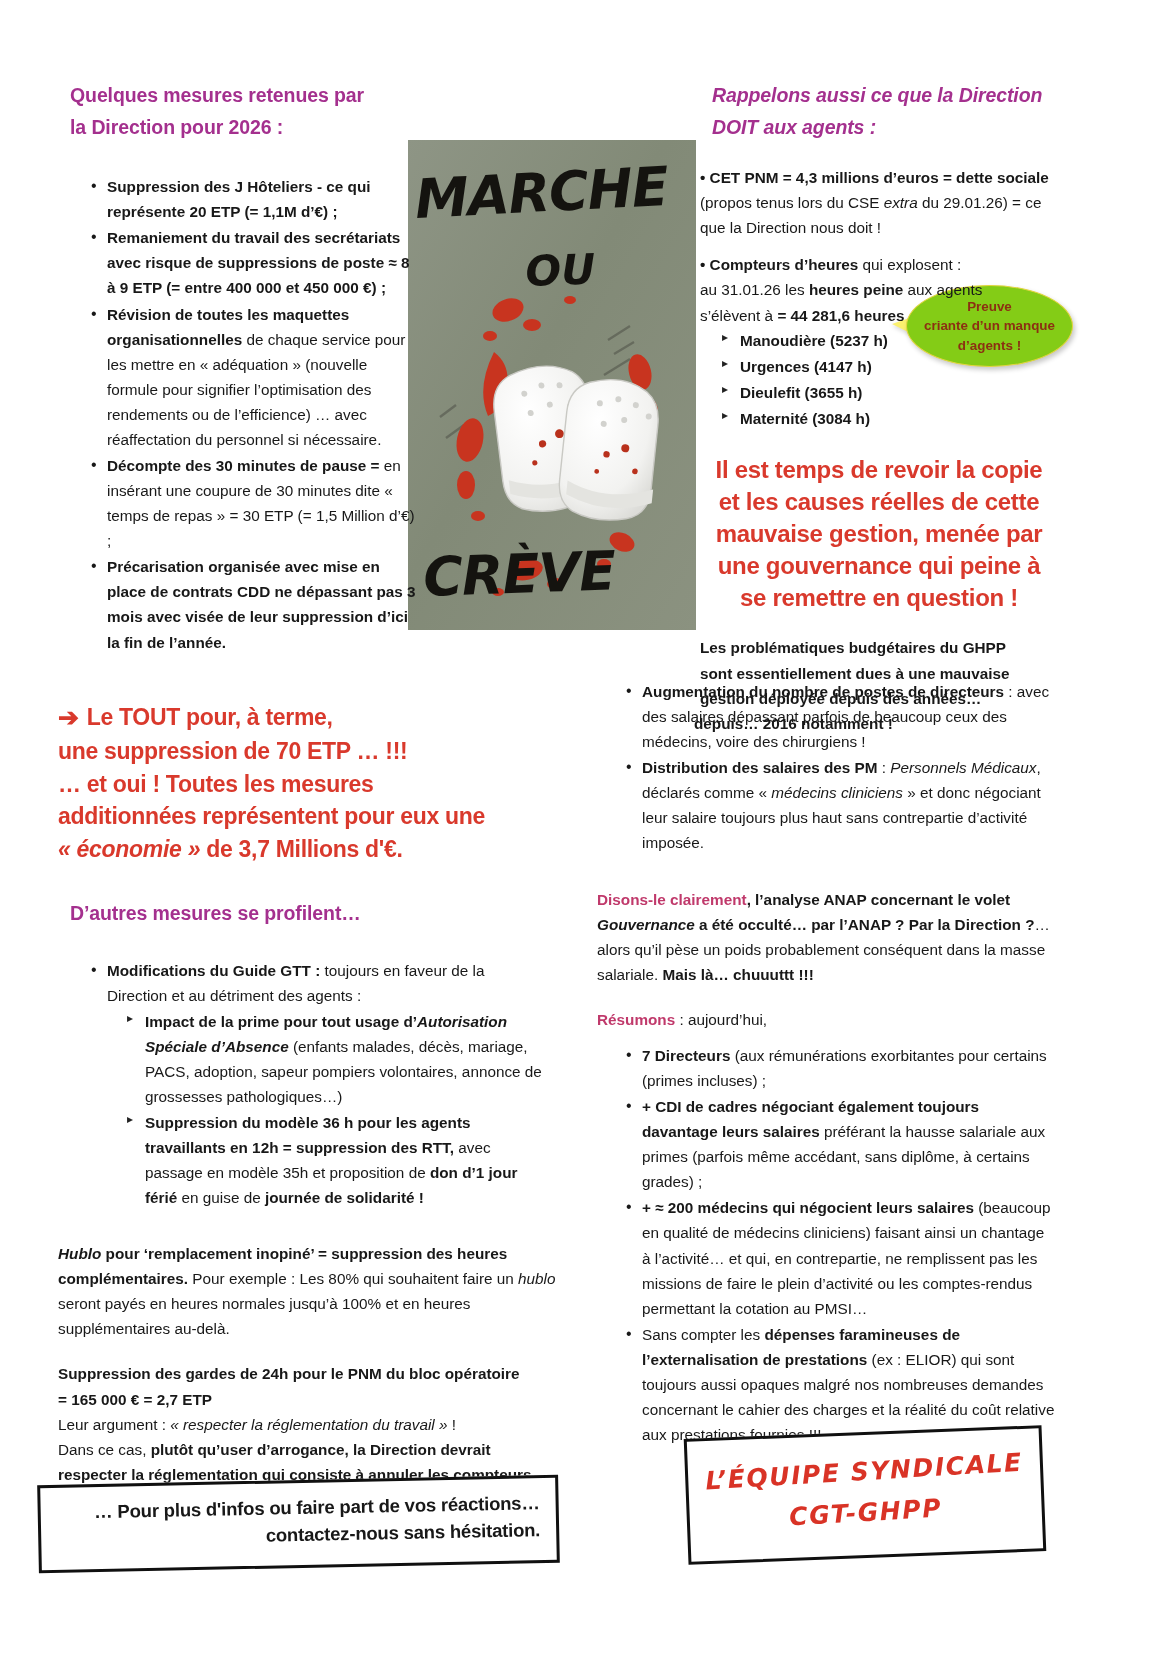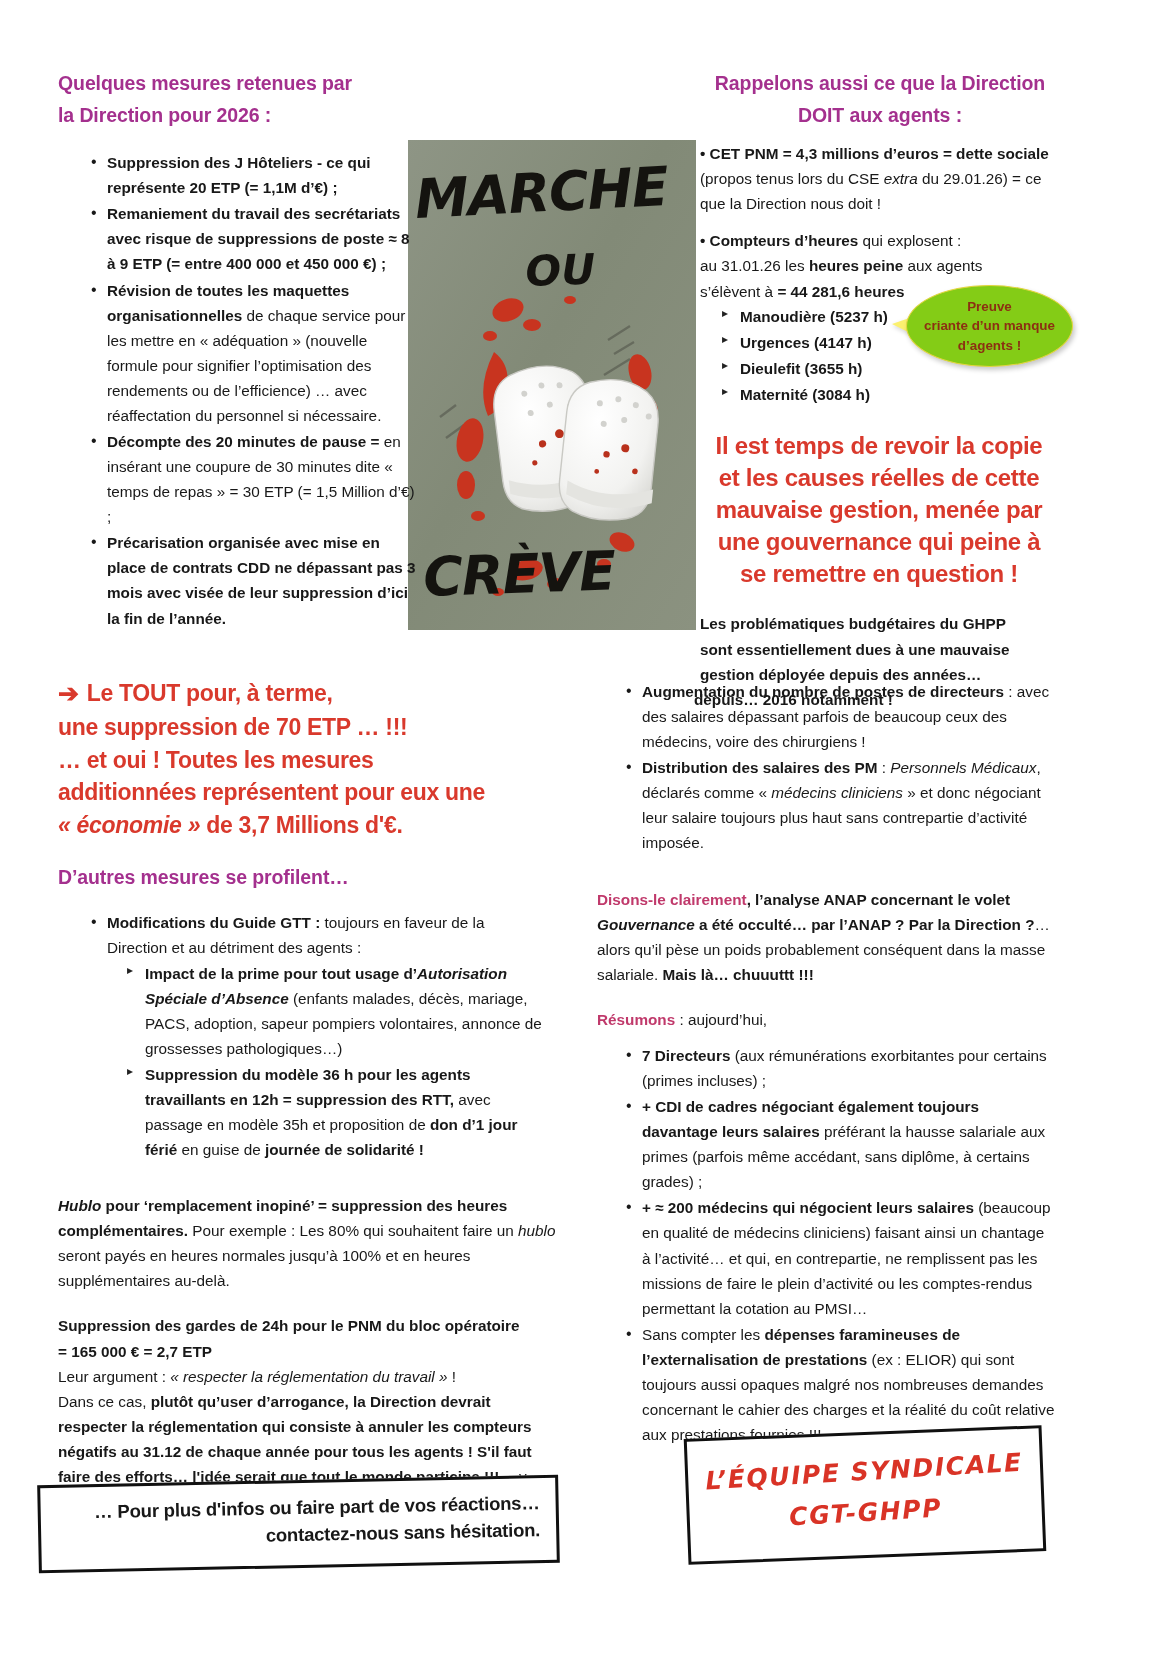--- a/index.html
+++ b/index.html
@@ -32,28 +32,28 @@
   }
   .col-right-wide {
     position: absolute;
     left: 597px;
     top: 668px;
     width: 470px;
   }
 
   
   h2.purple {
-    margin: 0;
+    margin: 12px;
     font-size: 19.5px;
     font-weight: bold;
     color: #a4308e;
     line-height: 1.62;
     letter-spacing: -0.1px;
   }
-  h2.purple.right { text-align: center; }
+  h2.purple.right { text-align: left; font-style: italic; }
 
   .red-head {
     color: #d9392c;
     font-weight: bold;
     font-size: 24px;
     line-height: 1.33;
     text-align: center;
     letter-spacing: -0.3px;
   }
 
@@ -329,21 +329,21 @@
       <li>
         <b>Suppression des J Hôteliers</b><b> - ce qui représente 20 ETP (= 1,1M d’€) ;</b>
       </li>
       <li>
         <b>Remaniement du travail des secrétariats avec risque de suppressions de poste ≈ 8 à 9 ETP (= entre 400 000 et 450 000 €) ;</b>
       </li>
       <li>
         <b>Révision de toutes les maquettes organisationnelles</b><span> de chaque service pour les mettre en « adéquation » (nouvelle formule pour signifier l’optimisation des rendements ou de l’efficience) … avec réaffectation du personnel si nécessaire.</span>
       </li>
       <li>
-        <b>Décompte des 20 minutes de pause =</b><span> en insérant une coupure de 30 minutes dite « temps de repas » = 30 ETP (= 1,5 Million d’€) ;</span>
+        <b>Décompte des 30 minutes de pause =</b><span> en insérant une coupure de 30 minutes dite « temps de repas » = 30 ETP (= 1,5 Million d’€) ;</span>
       </li>
       <li>
         <b>Précarisation organisée avec mise en place de contrats CDD ne dépassant pas 3 mois avec visée de leur suppression d’ici la fin de l’année.</b>
       </li>
     </ul>
 
     <div style="height:34px"></div>
 
     <div class="arrow-block">
       <span class="arrow-glyph">➔</span><span>Le TOUT pour, à terme,</span><br>

